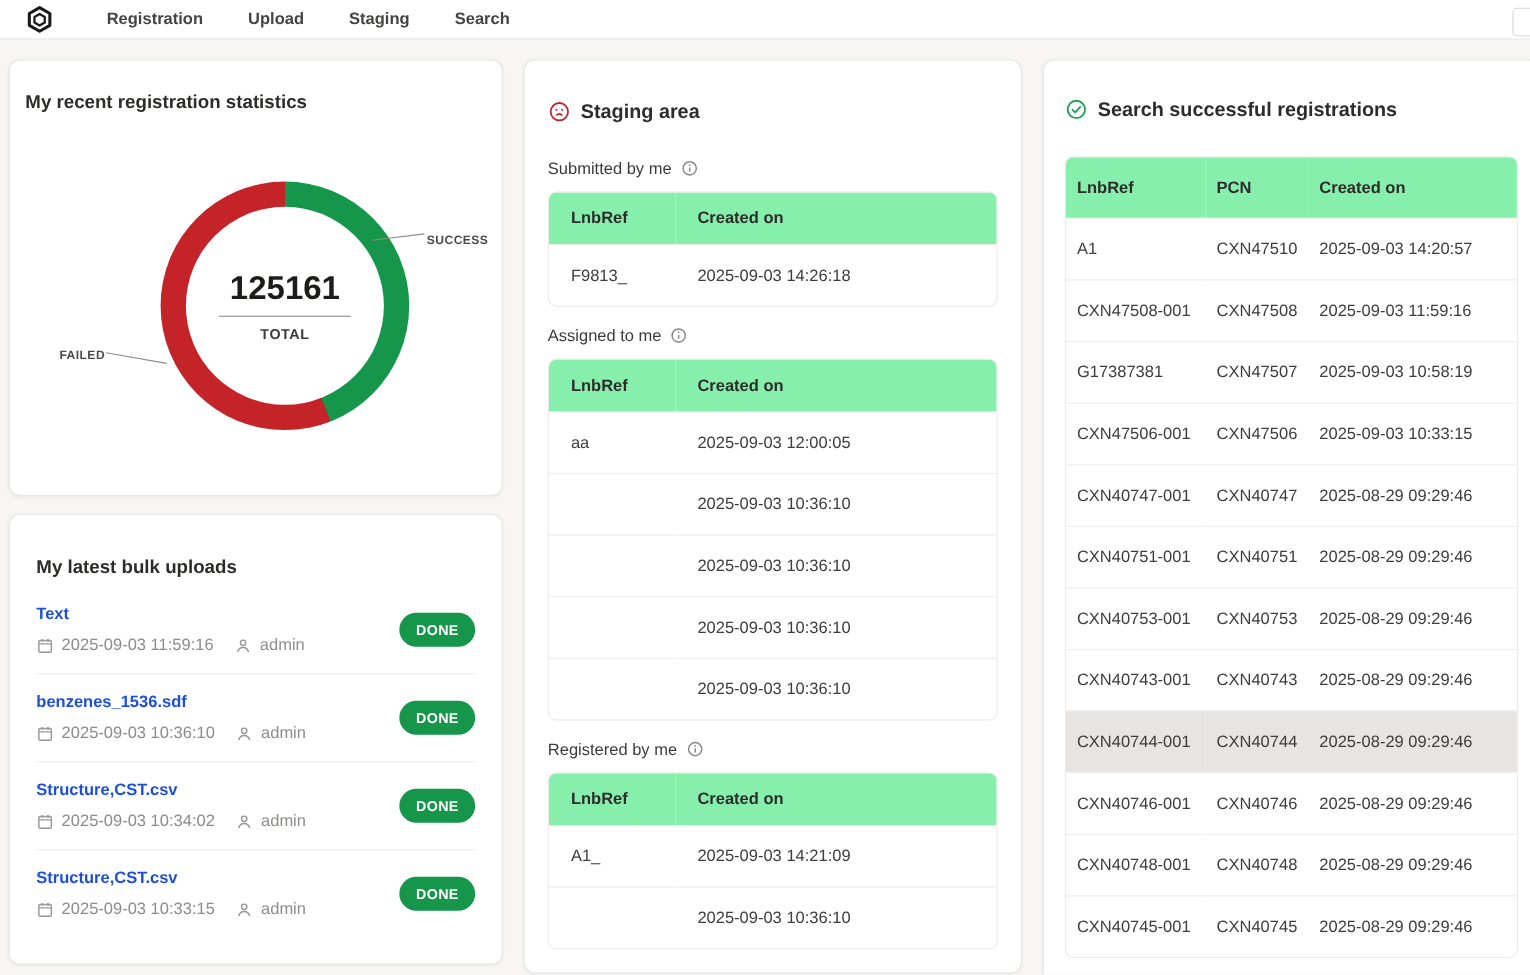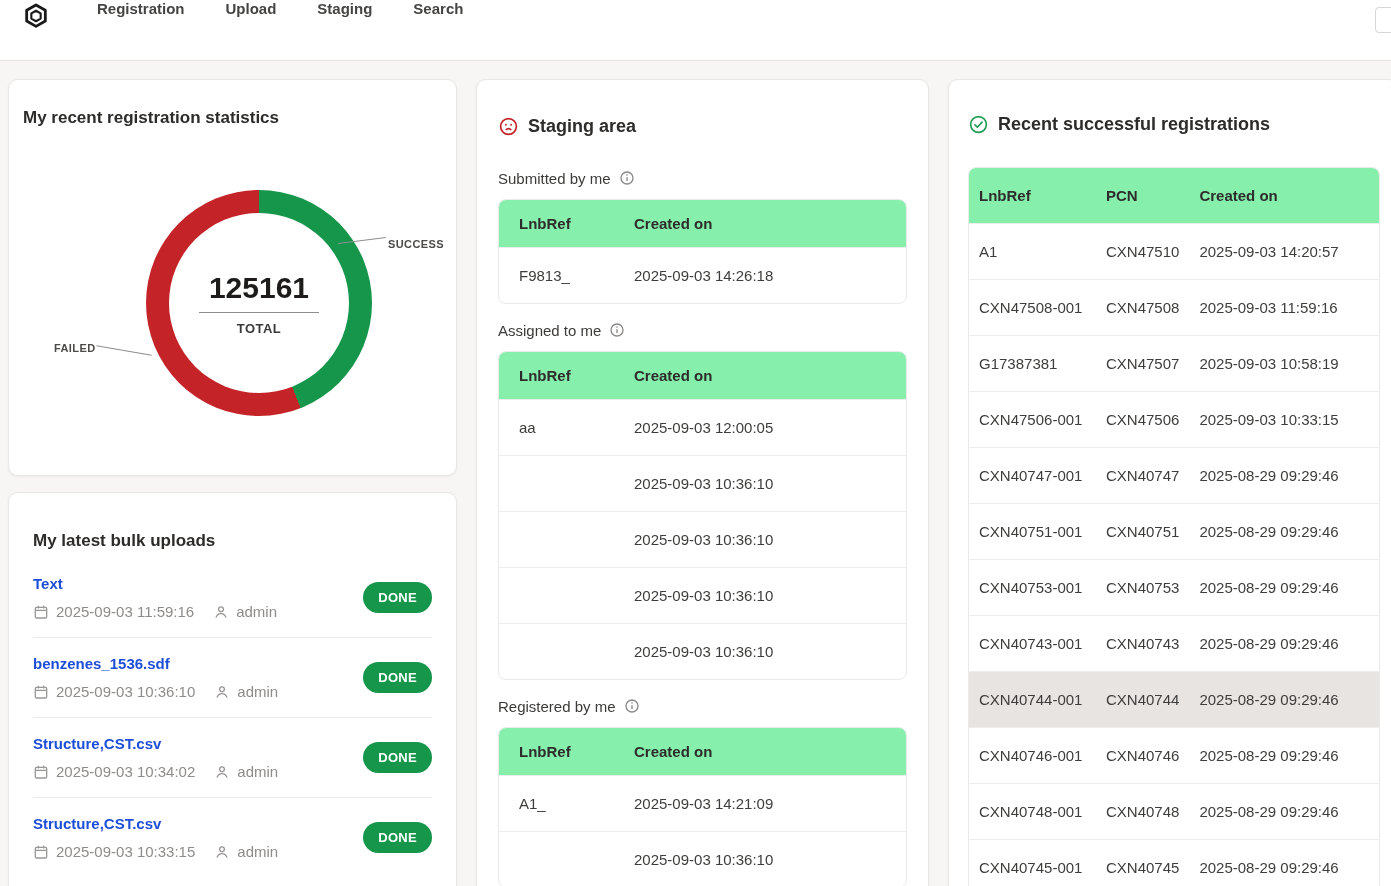--- a/index.html
+++ b/index.html
@@ -6,22 +6,22 @@
   html, body { margin: 0; padding: 0; }
   body {
     width: 1391px; height: 886px; overflow: hidden; position: relative;
     background: #f7f6f5;
     font-family: "Liberation Sans", "DejaVu Sans", sans-serif;
     color: #3e3d3c;
   }
 
   
   .topnav {
-    height: 61px; background: #fff; border-bottom: 1px solid #e7e5e4;
-    display: flex; align-items: flex-start; padding: 0 20px; position: relative;
+    height: 36px; background: #fff; border-bottom: 1px solid #e7e5e4;
+    display: flex; align-items: center; padding: 0 20px; position: relative;
   }
   .logo { width: 32px; height: 32px; display: flex; align-items: center; justify-content: center; cursor: pointer; }
   .navlinks { display: flex; gap: 41px; margin-left: 45px; }
   .navlinks a { color: #454443; font-weight: 700; font-size: 15px; text-decoration: none; cursor: pointer; }
   .nav-stub {
     position: absolute; right: -18px; top: 7px; width: 34px; height: 26px;
     background: #fff; border: 1px solid #d8d6d5; border-radius: 4px;
   }
 
   
@@ -360,21 +360,21 @@
   </section>
 
   <section class="card reg-card">
     <div class="title-row">
       <span class="icon">
         <svg width="21" height="21" viewBox="0 0 24 24" fill="none" stroke="#1e9e53" stroke-width="1.9">
           <circle cx="12" cy="12" r="9"></circle>
           <path d="M8 12.4l2.7 2.7 5.4-5.8" stroke-linecap="round" stroke-linejoin="round"></path>
         </svg>
       </span>
-      <h2 class="card-title">Recent successful registrations</h2>
+      <h2 class="card-title">Search successful registrations</h2>
     </div>
 
     <div class="table-box">
       <table class="reg-table">
         <thead>
           <tr>
             <th>LnbRef</th>
             <th>PCN</th>
             <th>Created on</th>
           </tr>

